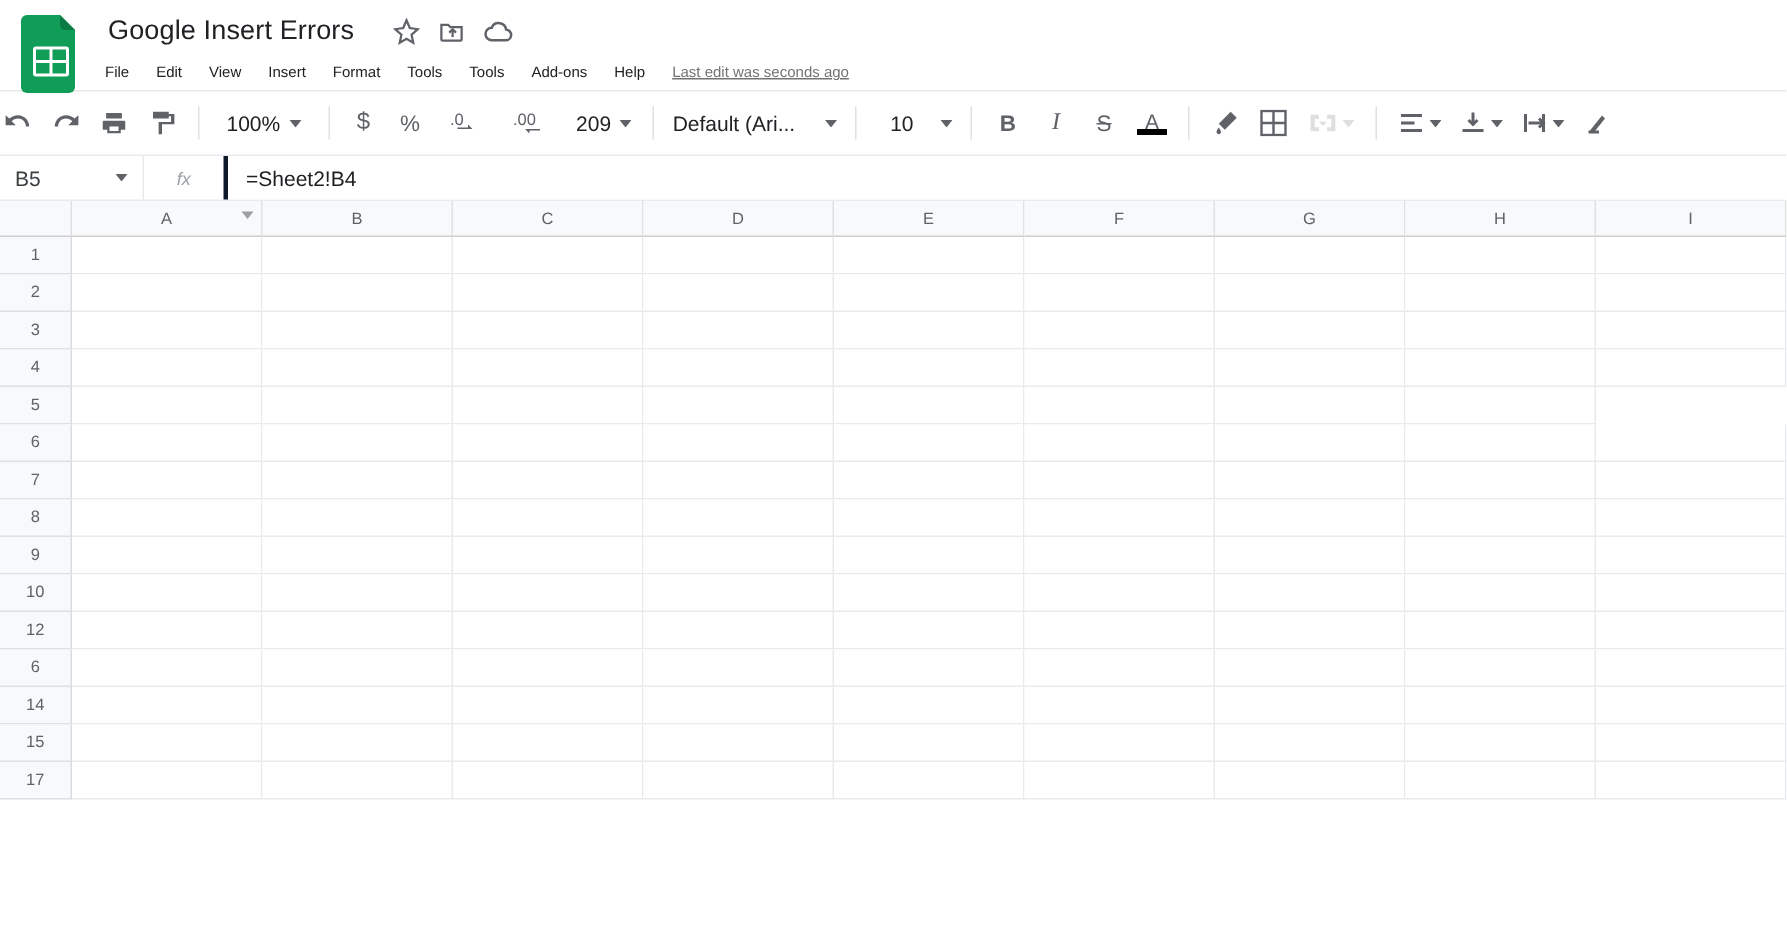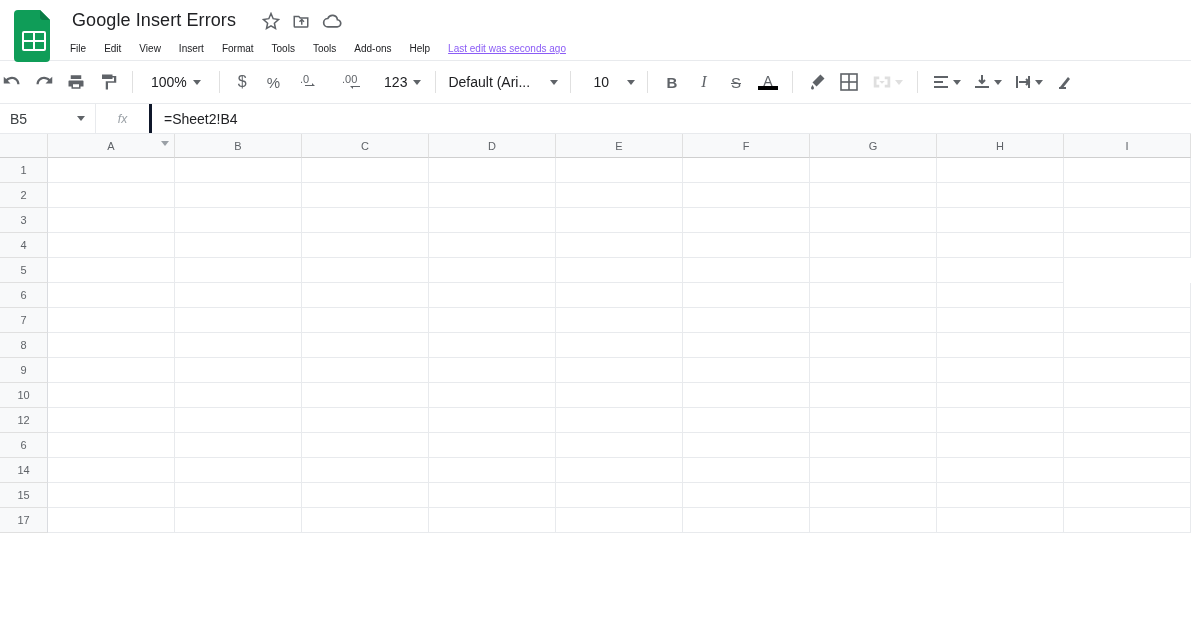--- a/index.html
+++ b/index.html
@@ -9,21 +9,21 @@
   
   .titlebar { display:flex; align-items:flex-start; padding: 8px 10px 0 10px; }
   .app-icon { width:48px; height:48px; display:flex; align-items:center; justify-content:center; margin-right:10px; margin-top:4px;}
   .title-area { display:flex; flex-direction:column; }
   .title-line { display:flex; align-items:center; gap:14px; }
   .doc-title { font-size:18px; color:#202124; letter-spacing:0.1px; padding:2px 4px;}
   .title-icons { display:flex; gap:12px; color:#5f6368; align-items:center; margin-left:8px;}
   .title-icons span { cursor:pointer; }
   .menubar { display:flex; align-items:center; gap:18px; margin-top:6px; font-size:10px; color:#202124; padding:4px 2px;}
   .menubar .mi { cursor:pointer; }
-  .last-edit { color:#8b5cf6; text-decoration:underline; cursor:pointer; }
+  .last-edit { color:#737373; text-decoration:underline; cursor:pointer; }
 
   
   .toolbar { border-top:1px solid #e8eaed; border-bottom:1px solid #e8eaed; padding:6px 0; display:flex; align-items:center; gap:8px; color:#5f6368; min-height:44px;}
   .tb-btn { display:flex; align-items:center; justify-content:center; min-width:24px; height:28px; padding:0 2px; cursor:pointer; fill:#5f6368; color:#5f6368;}
   .tb-btn.wide { min-width:auto; padding:0 6px;}
   .tb-sep { width:1px; height:22px; background:#e0e0e0; margin:0 4px;}
   .zoom { display:flex; align-items:center; gap:6px; font-size:14px; color:#202124; padding:0 6px; cursor:pointer;}
   .fontbox { display:flex; align-items:center; gap:18px; font-size:14px; color:#202124; cursor:pointer; min-width:110px; justify-content:space-between;}
   .sizebox { display:flex; align-items:center; gap:18px; font-size:14px; color:#202124; cursor:pointer; padding-left:10px;}
   .icon-disabled { opacity:0.4; }
@@ -140,21 +140,21 @@
         <path d="M5 13h10l-3-3v2H5v2zm7 1l3-3"></path>
       </svg>
   </div>
   <div class="tb-btn wide">
     <svg width="26" height="18" viewBox="0 0 26 18" fill="#5f6368">
         <text x="0" y="10" font-size="11" fill="#5f6368">.00</text>
         <path d="M18 13H8l3 3v-2h7v-2zm-7-1l-3 3"></path>
       </svg>
   </div>
   <div class="zoom" style="padding:0 2px;">
-    <span>123</span>
+    <span>209</span>
     <svg class="dd-tri" width="8" height="5" viewBox="0 0 8 5">
         <path fill="#5f6368" d="M0 0h8L4 5z"></path>
       </svg>
   </div>
   <div class="tb-sep"></div>
   <div class="fontbox">
     <span>Default (Ari...</span>
     <svg class="dd-tri" width="8" height="5" viewBox="0 0 8 5">
         <path fill="#5f6368" d="M0 0h8L4 5z"></path>
       </svg>

